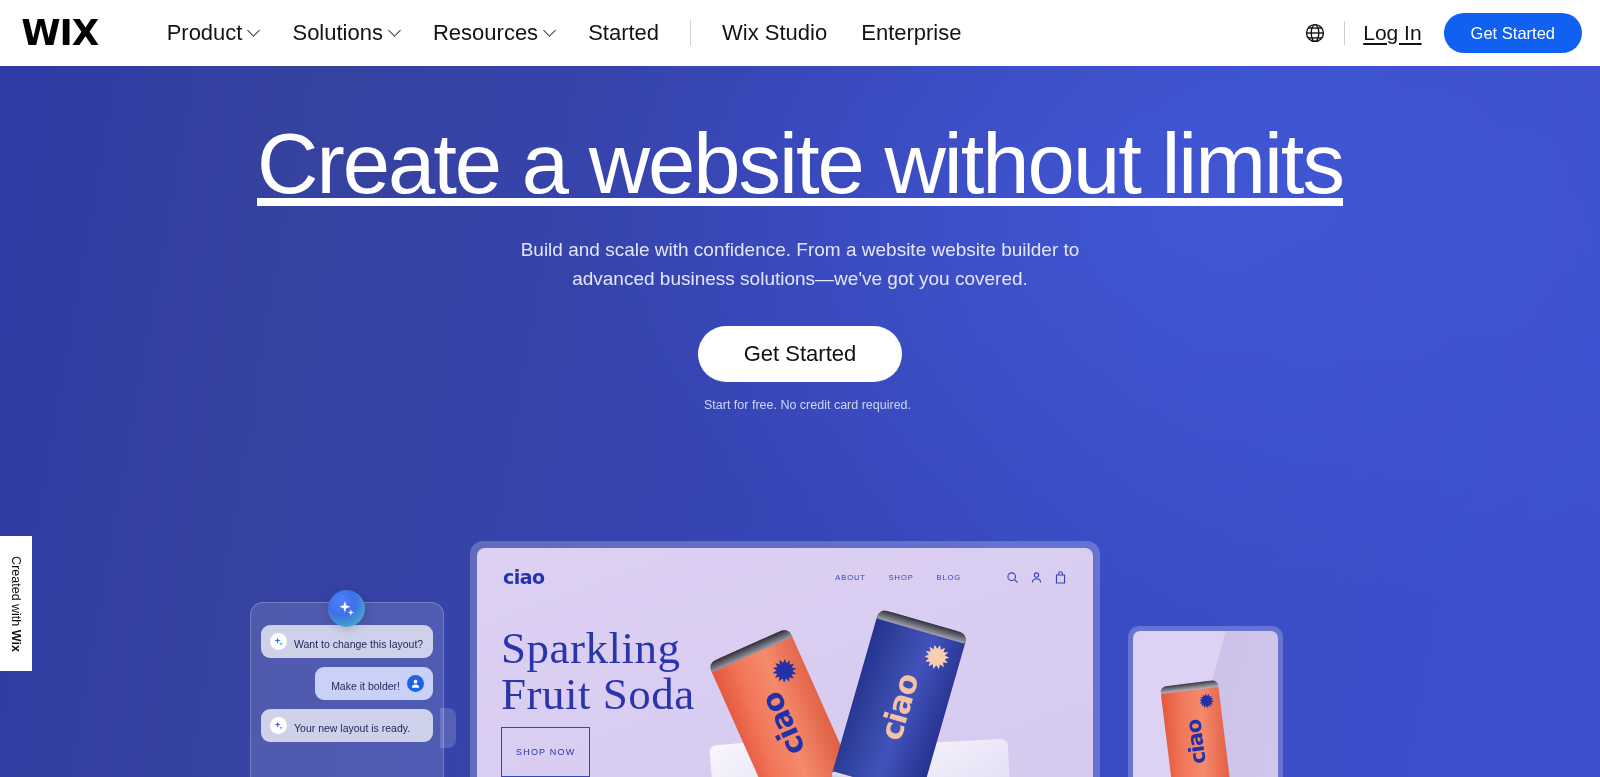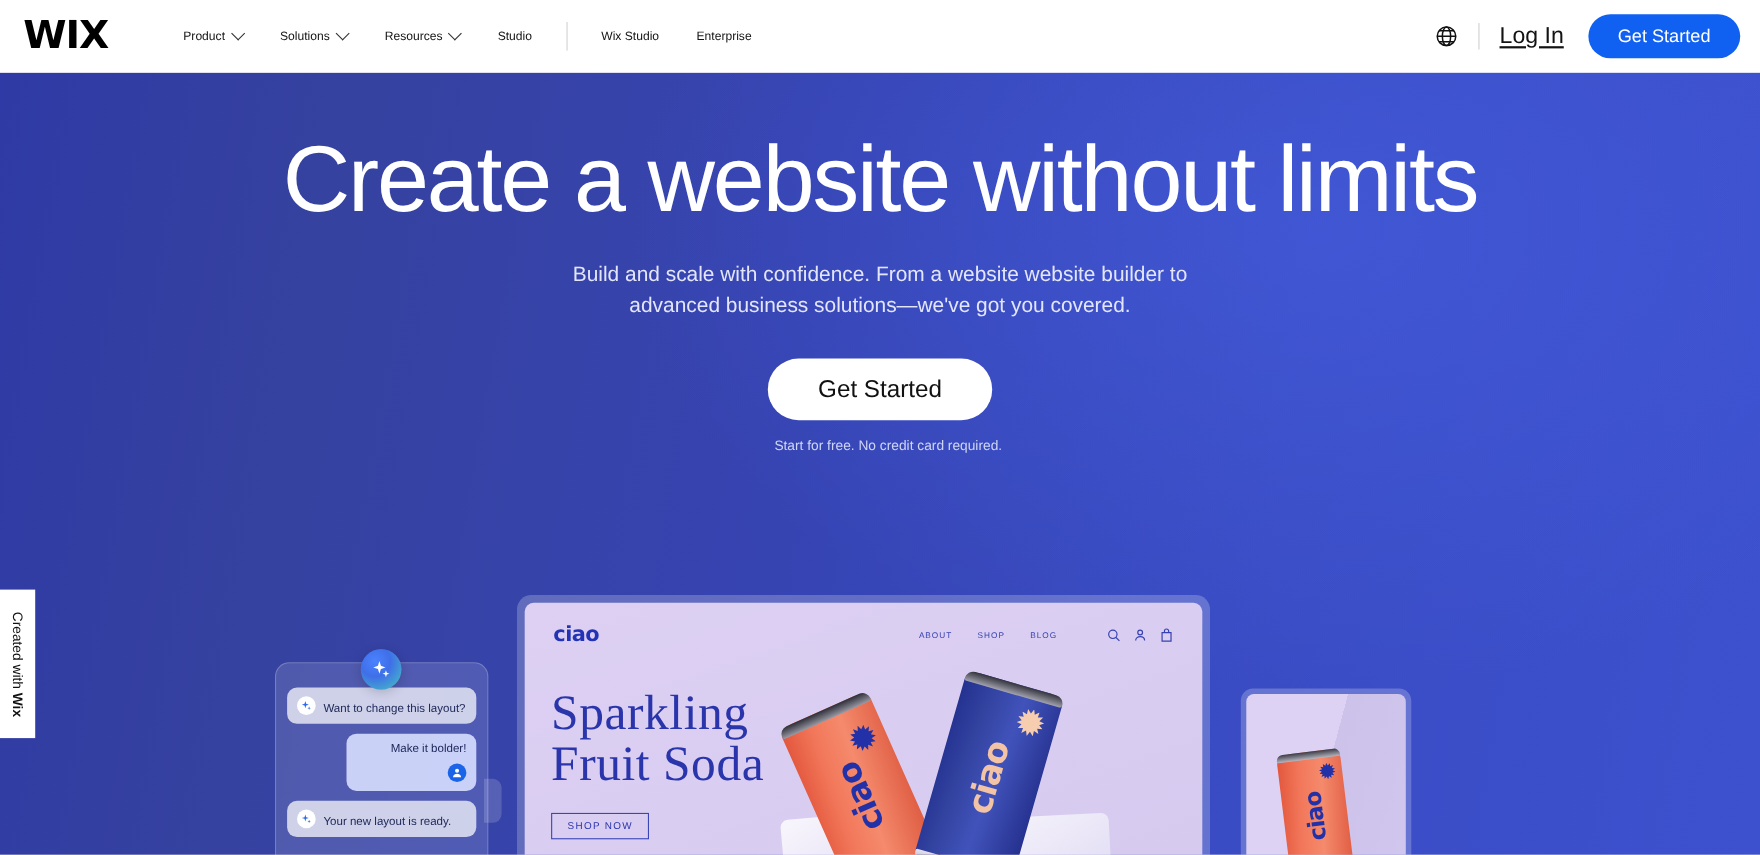--- a/index.html
+++ b/index.html
@@ -15,21 +15,21 @@
     background:#fff; display:flex; align-items:center; z-index:30;
   }
   #wix-logo{
     margin-left:22px; font-size:35px; font-weight:700; letter-spacing:-1px;
     color:#000; font-family:"DejaVu Sans", sans-serif; line-height:1;
     transform:scaleX(1.02);
   }
   #main-nav{ display:flex; align-items:center; margin-left:52px; gap:0; }
   .nav-item{
     display:flex; align-items:center; gap:7px; padding:0 17px;
-    font-size:11px; color:#131313; cursor:pointer; white-space:nowrap;
+    font-size:22px; color:#131313; cursor:pointer; white-space:nowrap;
   }
   .chev{ display:inline-block; width:9px; height:9px;
     border-right:1.6px solid #333; border-bottom:1.6px solid #333;
     transform:translateY(-3px) rotate(45deg); }
   #nav-divider{ width:1px; height:26px; background:#d2d2d2; margin:0 14px; }
 
   #header-right{ margin-left:auto; display:flex; align-items:center; padding-right:18px; gap:0; }
   #globe-icon{ width:22px; height:22px; cursor:pointer; }
   #header-divider{ width:1px; height:24px; background:#cfcfcf; margin:0 18px; }
   #login-link{
@@ -47,20 +47,21 @@
     position:absolute; top:66px; left:0; width:1600px; height:711px;
     background:
       radial-gradient(ellipse 900px 600px at 75% 20%, rgba(70,95,225,.55), rgba(70,95,225,0) 70%),
       linear-gradient(100deg, #2f3aa6 0%, #36429f 18%, #3644b2 45%, #3a4cc4 72%, #3d51cf 100%);
     overflow:hidden;
   }
   #hero-title{
     margin-top:54px; text-align:center; color:#fff;
     font-size:85px; font-weight:400; letter-spacing:-2px; line-height:1.04;
     font-family:"Liberation Sans", sans-serif;
+    text-decoration:underline;
   }
   #hero-sub{
     margin-top:28px; text-align:center; color:#e3e6fb;
     font-size:19px; line-height:1.5; font-weight:400;
   }
   #hero-cta-wrap{ margin-top:33px; text-align:center; }
   #get-started-hero{
     background:#fff; color:#111; border:none; border-radius:34px;
     height:56px; padding:0 46px; font-size:22px; cursor:pointer;
     font-family:"Liberation Sans", sans-serif;
@@ -97,21 +98,21 @@
     position:absolute; left:250px; top:64px; width:194px; height:200px;
     border-radius:13px; background:rgba(255,255,255,.13);
     border:1px solid rgba(255,255,255,.22); padding:22px 10px 0 10px;
   }
   .chat-bubble{
     display:flex; align-items:flex-end; gap:7px; border-radius:9px;
     padding:8px 9px; margin-bottom:9px; font-size:10.5px; color:#1c2657;
   }
   .chat-bubble.ai{ background:rgba(255,255,255,.72); }
   .chat-bubble.user{
-    background:rgba(214,222,255,.9); margin-left:54px; justify-content:flex-end;flex-direction:column;
+    background:rgba(214,222,255,.9); margin-left:54px; justify-content:flex-end;
   }
   .bubble-avatar{
     width:17px; height:17px; border-radius:50%; flex:0 0 17px;
     display:flex; align-items:center; justify-content:center;
   }
   .bubble-avatar.ai{ background:#fff; }
   .bubble-avatar.user{ background:#1b64e8; }
   #chat-side-tab{
     position:absolute; left:440px; top:170px; width:16px; height:40px;
     border-radius:0 8px 8px 0; background:rgba(255,255,255,.16);
@@ -135,22 +136,22 @@
   #mockup-links{ margin-left:auto; display:flex; align-items:center; gap:23px; }
   .mockup-link{ font-size:7.5px; letter-spacing:.9px; color:#3742b0; cursor:pointer; }
   #mockup-icons{ display:flex; align-items:center; gap:11px; margin-left:22px; }
   .mockup-icon{ width:13px; height:13px; cursor:pointer; }
   #mockup-hero-text{ position:absolute; left:24px; top:78px; z-index:4; }
   #mockup-h1{
     font-family:"Liberation Serif", serif; font-size:45px; color:#2a35ab;
     line-height:1.02; letter-spacing:.5px; font-weight:400;
   }
   #shop-now-btn{
-    margin-top:21px; display:inline-block; border:1.4px solid #3a46b5;
-    color:#2a35ab; font-size:9px; letter-spacing:1.2px; padding:6px 14px; cursor:pointer;
+    margin-top:9px; display:inline-block; border:1.4px solid #3a46b5;
+    color:#2a35ab; font-size:9px; letter-spacing:1.2px; padding:19px 14px; cursor:pointer;
     font-family:"Liberation Sans", sans-serif;
   }
   
   #can-scene{ position:absolute; right:8px; bottom:0; width:390px; height:250px; z-index:3; }
   .ice{ position:absolute; background:linear-gradient(150deg,rgba(255,255,255,.82),rgba(225,225,245,.55));
     border-radius:7px; }
   .can{ position:absolute; border-radius:13px/9px; }
   .can-text{ position:absolute; left:50%; top:50%; transform:translate(-50%,-50%) rotate(-90deg);
     font-family:"DejaVu Sans", sans-serif; font-weight:700; letter-spacing:-1px; }
   .starburst{ position:absolute; border-radius:50%; }
@@ -198,21 +199,21 @@
     </div>
     <div class="nav-item">
       <span>Solutions</span>
       <i class="chev"></i>
     </div>
     <div class="nav-item">
       <span>Resources</span>
       <i class="chev"></i>
     </div>
     <div class="nav-item">
-      <span>Studio</span>
+      <span>Started</span>
     </div>
     <div id="nav-divider"></div>
     <div class="nav-item">
       <span>Wix Studio</span>
     </div>
     <div class="nav-item">
       <span>Enterprise</span>
     </div>
   </nav>
 

